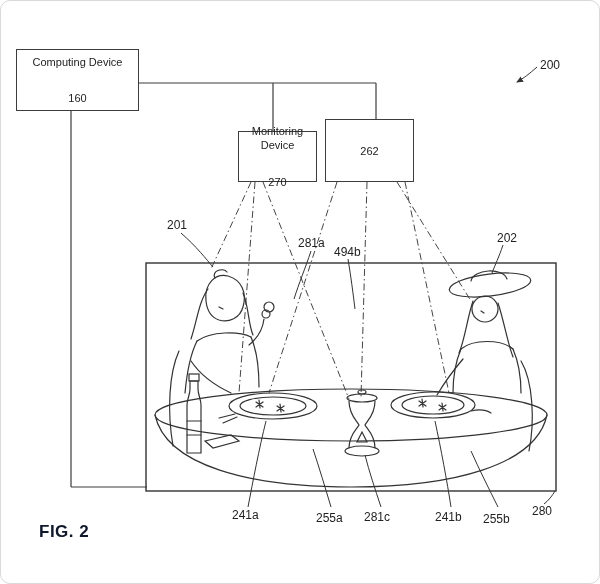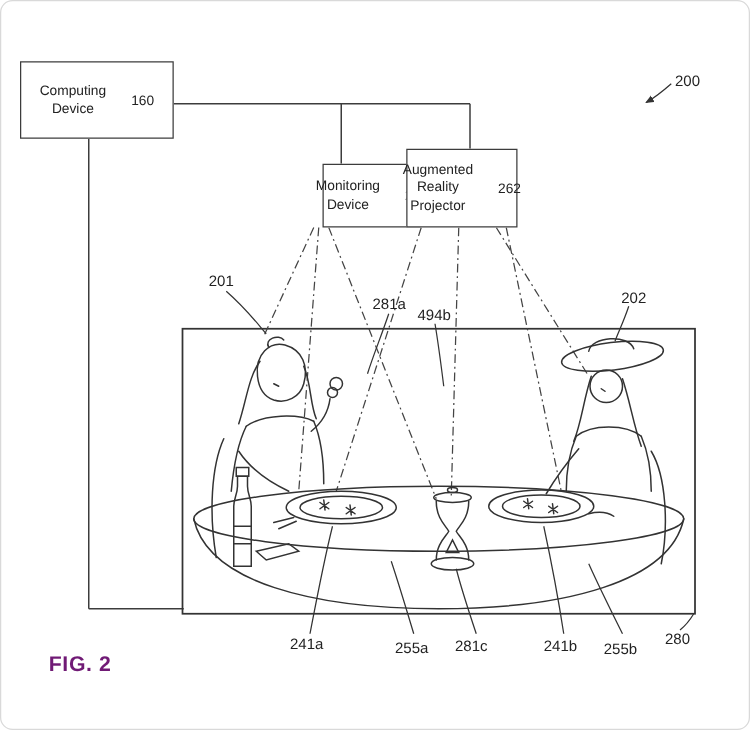--- a/index.html
+++ b/index.html
@@ -11,40 +11,40 @@
     border:1px solid #d9d9d9;
     border-radius:10px;
     box-sizing:border-box;
     overflow:hidden;
   }
   .svg-layer { position:absolute; left:0; top:0; width:600px; height:584px; }
   .node-box {
     position:absolute;
     border:1.3px solid #3c3c3c;
     background:#ffffff;
-    display:flex; flex-direction:row;
+    display:flex; flex-direction:column;
     align-items:center; justify-content:center;
     text-align:center;
     font-size:11px; color:#222;
     line-height:1.3;
-    padding:15px; box-sizing:border-box;gap:20px;
+    padding:3px; box-sizing:border-box;gap:20px;
   }
   .node-box .num { margin-top:2px; }
   .ref-label {
     position:absolute;
     font-size:12px; color:#222;
     white-space:nowrap;
   }
   .fig-label {
     position:absolute;
-    font-weight:bold; font-size:17px; color:#701a75;
+    font-weight:bold; font-size:17px; color:#0f172a;
     letter-spacing:0.5px;
   }
   #box-computing { left:15px; top:48px; width:123px; height:62px; }
-  #box-monitoring { left:237px; top:130px; width:79px; height:51px;margin-left:20px; }
+  #box-monitoring { left:237px; top:130px; width:79px; height:51px; }
   #box-projector { left:324px; top:118px; width:89px; height:63px; }
   #lbl-200 { left:539px; top:57px; }
   #lbl-201 { left:166px; top:217px; }
   #lbl-281a { left:297px; top:235px; }
   #lbl-281b { left:333px; top:244px; }
   #lbl-202 { left:496px; top:230px; }
   #lbl-241a { left:231px; top:507px; }
   #lbl-255a { left:315px; top:510px; }
   #lbl-281c { left:363px; top:509px; }
   #lbl-241b { left:434px; top:509px; }
@@ -173,21 +173,20 @@
     <div>Computing Device</div>
     <div class="num">160</div>
   </div>
 
   <div class="node-box" id="box-monitoring">
     <div>Monitoring Device</div>
     <div class="num">270</div>
   </div>
 
   <div class="node-box" id="box-projector">
-    <div>Augmented Reality Projector</div>
     <div class="num">262</div>
   </div>
 
   <div class="ref-label" id="lbl-200">200</div>
   <div class="ref-label" id="lbl-201">201</div>
   <div class="ref-label" id="lbl-281a">281a</div>
   <div class="ref-label" id="lbl-281b">494b</div>
   <div class="ref-label" id="lbl-202">202</div>
   <div class="ref-label" id="lbl-241a">241a</div>
   <div class="ref-label" id="lbl-255a">255a</div>

